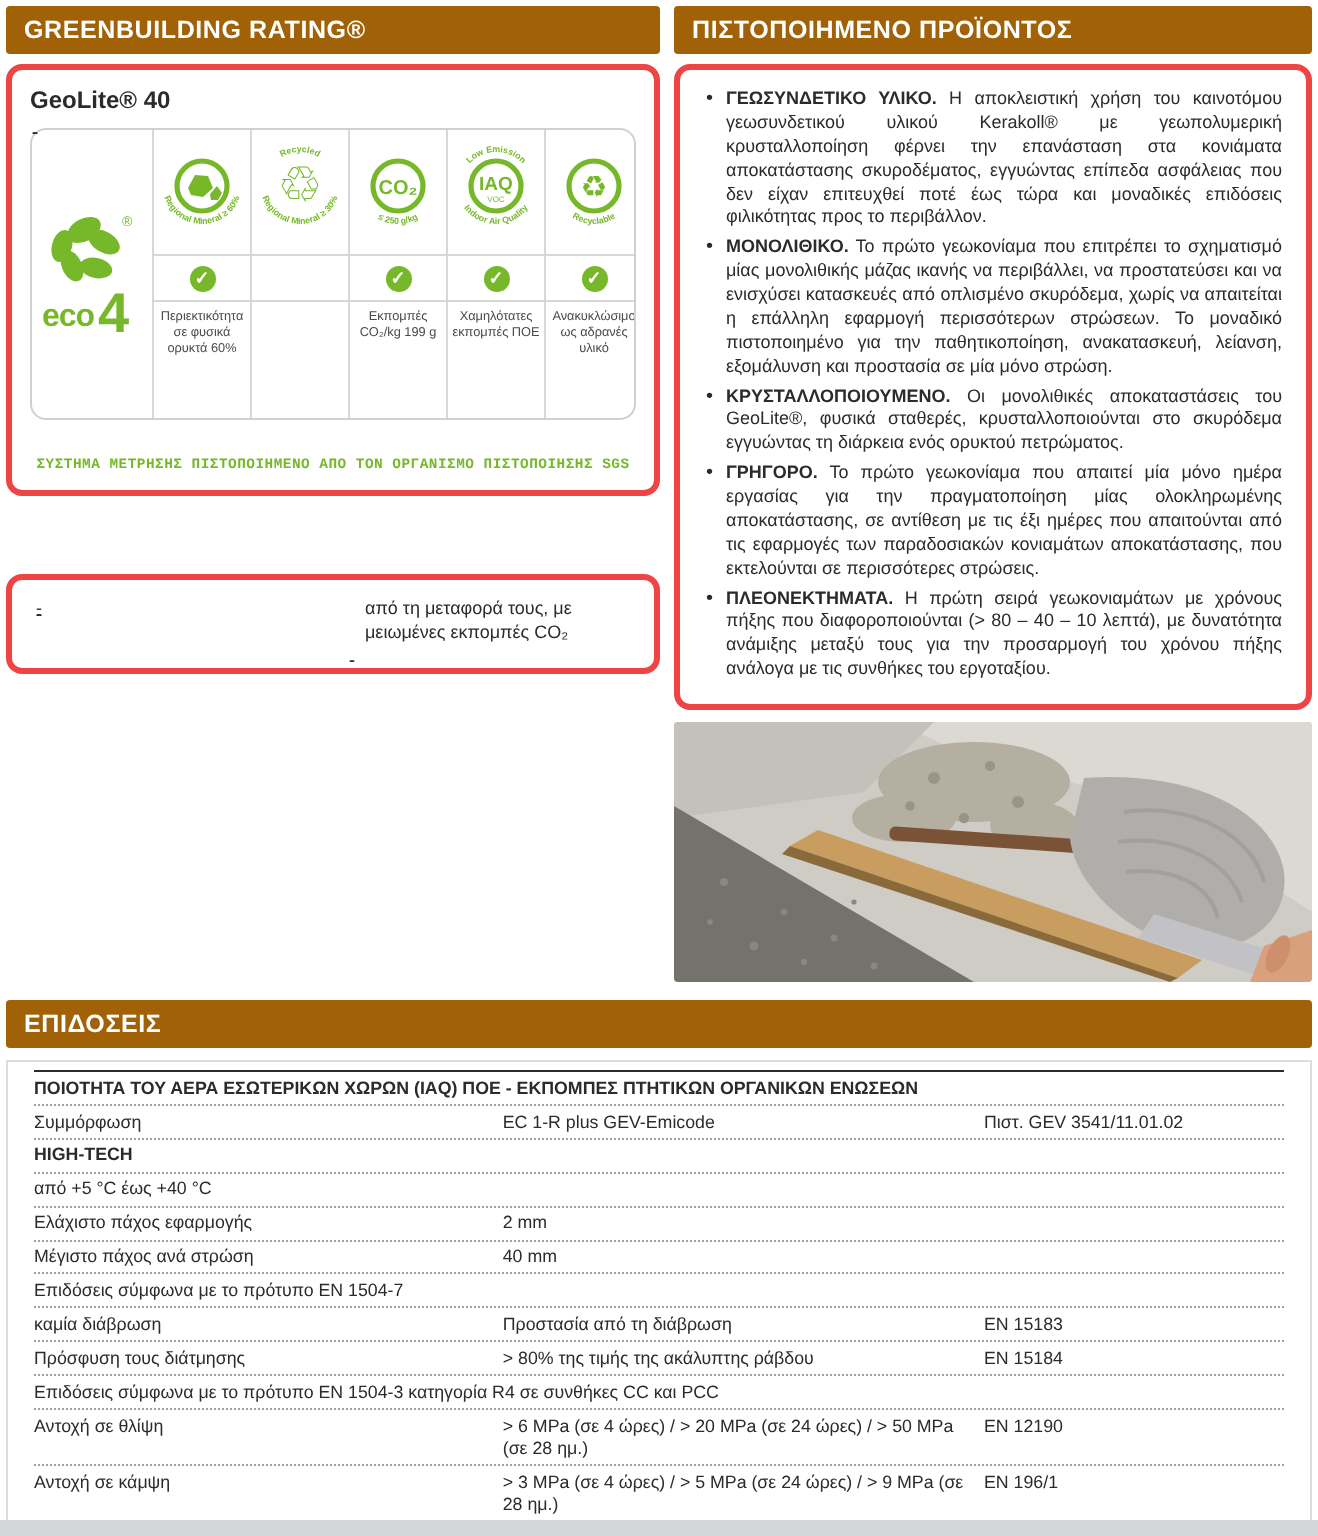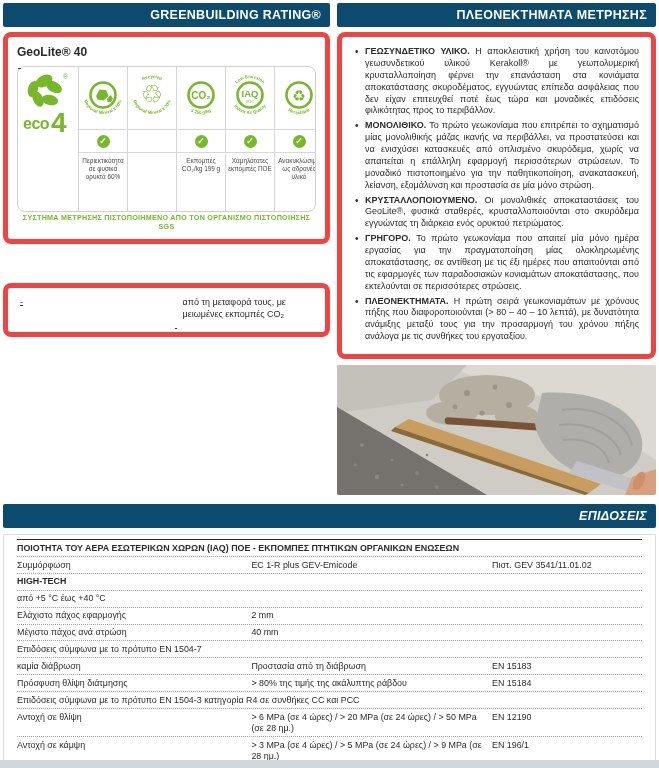--- a/index.html
+++ b/index.html
@@ -3,63 +3,63 @@
 <meta charset="utf-8">
 <style>
   html,body{margin:0;padding:0;background:#e9eaea;}
   .page{
     width:659px;height:768px;overflow:hidden;position:relative;
     background:#ffffff;font-family:"Liberation Sans",sans-serif;color:#2b2b2a;
     box-sizing:border-box;padding:3px 3px 0 3px;
   }
   .top{display:grid;grid-template-columns:327px 319px;column-gap:7px;align-items:start;}
   .bar{
-    background:#0c4a6e;color:#ffffff;font-weight:bold;font-size:12.5px;
-    letter-spacing:.3px;padding:5px 9px 5px;border-radius:2px;margin-bottom:5px;text-align:right;
+    background:#a16207;color:#ffffff;font-weight:bold;font-size:12.5px;
+    letter-spacing:.3px;padding:5px 9px 5px;border-radius:2px;margin-bottom:5px;
   }
-  .card{background:#fff;border:5px solid #ef4444;border-radius:8px;box-sizing:border-box;}
+  .card{background:#fff;border:3px solid #ef4444;border-radius:8px;box-sizing:border-box;}
 
   
   .gb-card{padding:7px 9px 8px;margin-bottom:7px;}
   .product-title{font-size:12px;font-weight:bold;margin:1px 0 4px;}
   .dash-item{font-size:9px;line-height:1.3;padding-left:9px;position:relative;margin-bottom:2px;}
   .dash-item::before{content:"-";position:absolute;left:1px;top:0;}
   .badge-table{
     border:1px solid #cfd0d2;border-radius:8px;overflow:hidden;margin-top:7px;
     display:grid;grid-template-columns:60px repeat(5,1fr);
   }
-  .eco-logo-cell{display:flex;justify-content:center;padding:2px;}
+  .eco-logo-cell{display:flex;align-items:center;justify-content:center;padding:2px;}
   .badge-col{display:flex;flex-direction:column;border-left:1px solid #d6d7d9;}
   .badge-icon{height:62px;display:flex;align-items:center;justify-content:center;}
   .badge-check{height:22px;border-top:1px solid #d6d7d9;display:flex;align-items:center;justify-content:center;}
   .check{width:13px;height:13px;background:#76b82a;border-radius:50%;color:#fff;
     font-size:9px;line-height:13px;text-align:center;font-weight:bold;}
   .check::before{content:"✓";}
   .badge-label{height:54px;border-top:1px solid #d6d7d9;font-size:6.4px;line-height:1.25;
     text-align:center;padding:4px 2px 0;color:#4a4a49;}
   .cert-line{color:#76b82a;font-size:7.2px;font-weight:bold;text-align:center;
-    letter-spacing:.25px;margin-top:1px;}
+    letter-spacing:.25px;margin-top:19px;font-family:Liberation Mono, monospace;}
 
   
   .notes-card{padding:9px 11px;display:grid;grid-template-columns:1fr 1fr;column-gap:14px;margin-top:39px;}
   .notes-col .dash-item{font-size:9px;margin-bottom:3px;}
   .lead-item{font-size:9px;line-height:1.3;padding-left:9px;margin-bottom:3px;}
 
   
   .adv-card{padding:9px 12px 8px;margin-bottom:6px;}
   .bullet-item{font-size:9px;line-height:1.32;padding-left:11px;position:relative;margin-bottom:3px;text-align:justify;}
   .bullet-item::before{content:"•";position:absolute;left:1px;top:-1px;font-size:10px;}
   .bullet-title{font-weight:bold;}
 
   
   .photo-frame{border-radius:2px;overflow:hidden;line-height:0;}
 
   
   .perf{margin-top:9px;}
-  .perf .bar{margin-bottom:6px;font-style:italic;}
+  .perf .bar{margin-bottom:6px;}
   .perf-card{border:1px solid #dcdddf;border-radius:0 0 8px 8px;padding:4px 13px 8px;}
   .trow{display:grid;grid-template-columns:37.5% 38.5% 24%;
     border-bottom:1px dotted #9f9f9f;padding:2.6px 0 2.2px;font-size:8.9px;line-height:1.25;}
   .tcell{padding-right:6px;}
   .t-subheader{font-weight:bold;}
   .t-subheader .tlabel,.t-section .tlabel{grid-column:1 / -1;}
   .perf-rows div.trow:first-of-type{border-top:1.5px solid #2b2b2a;}
   .bottom-strip{position:absolute;left:0;bottom:0;width:100%;height:8px;background:#d5d6d8;}
 </style>
 </head>
@@ -207,21 +207,21 @@
 
           <div class="dash-item"></div>
               <div class="dash-item"></div>
             </div>
         </div>
       </div>
     </div>
 
     <div>
       <div class="bar">
-        <span>ΠΛΕΟΝΕΚΤΗΜΑΤΑ ΜΕΤΡΗΣΗΣ</span>
+        <span>ΠΙΣΤΟΠΟΙΗΜΕΝΟ ΠΡΟΪΟΝΤΟΣ</span>
       </div>
       <div class="card adv-card">
 
       <div class="bullet-item">
             <span class="bullet-title">ΓΕΩΣΥΝΔΕΤΙΚΟ ΥΛΙΚΟ.</span><span> Η αποκλειστική χρήση του καινοτόμου γεωσυνδετικού υλικού Kerakoll® με γεωπολυμερική κρυσταλλοποίηση φέρνει την επανάσταση στα κονιάματα αποκατάστασης σκυροδέματος, εγγυώντας επίπεδα ασφάλειας που δεν είχαν επιτευχθεί ποτέ έως τώρα και μοναδικές επιδόσεις φιλικότητας προς το περιβάλλον.</span>
           </div>
           <div class="bullet-item">
             <span class="bullet-title">ΜΟΝΟΛΙΘΙΚΟ.</span><span> Το πρώτο γεωκονίαμα που επιτρέπει το σχηματισμό μίας μονολιθικής μάζας ικανής να περιβάλλει, να προστατεύσει και να ενισχύσει κατασκευές από οπλισμένο σκυρόδεμα, χωρίς να απαιτείται η επάλληλη εφαρμογή περισσότερων στρώσεων. Το μοναδικό πιστοποιημένο για την παθητικοποίηση, ανακατασκευή, λείανση, εξομάλυνση και προστασία σε μία μόνο στρώση.</span>
           </div>
           <div class="bullet-item">
@@ -320,21 +320,21 @@
             <div class="tcell tlabel">Επιδόσεις σύμφωνα με το πρότυπο EN 1504-7</div>
             <div class="tcell tvalue"></div>
             <div class="tcell tstd"></div>
           </div>
           <div class="trow t-row">
             <div class="tcell tvalue">καμία διάβρωση</div>
             <div class="tcell tlabel">Προστασία από τη διάβρωση</div>
             <div class="tcell tstd">EN 15183</div>
           </div>
           <div class="trow t-row">
-            <div class="tcell tlabel">Πρόσφυση θλίψη διάτμησης</div>
+            <div class="tcell tlabel">Πρόσφυση τους διάτμησης</div>
             <div class="tcell tvalue">&gt; 80% της τιμής της ακάλυπτης ράβδου</div>
             <div class="tcell tstd">EN 15184</div>
           </div>
           <div class="trow t-section">
             <div class="tcell tlabel">Επιδόσεις σύμφωνα με το πρότυπο EN 1504-3 κατηγορία R4 σε συνθήκες CC και PCC</div>
             <div class="tcell tvalue"></div>
             <div class="tcell tstd"></div>
           </div>
           <div class="trow t-row">
             <div class="tcell tlabel">Αντοχή σε θλίψη</div>

